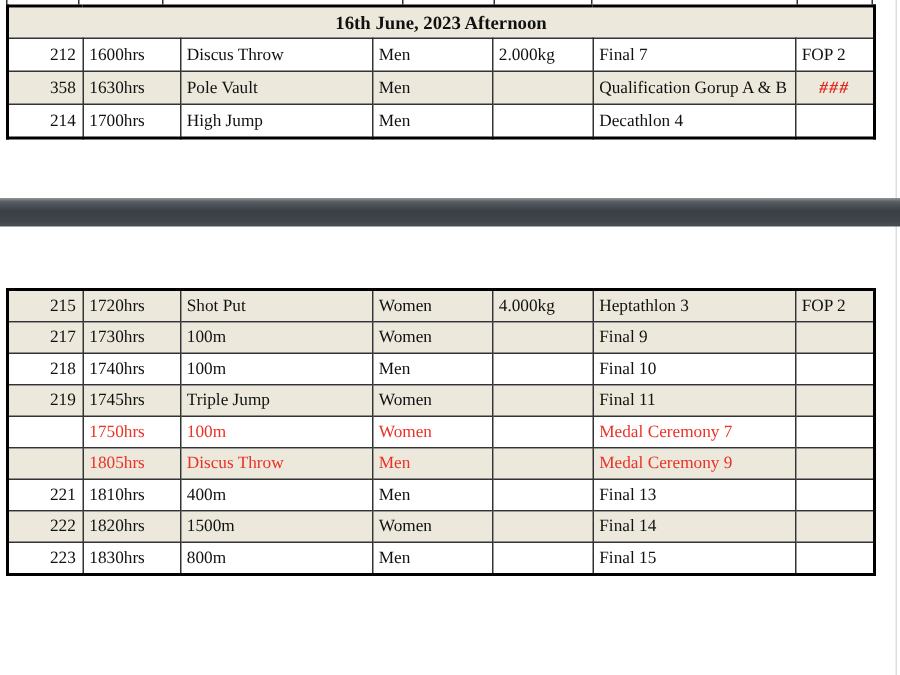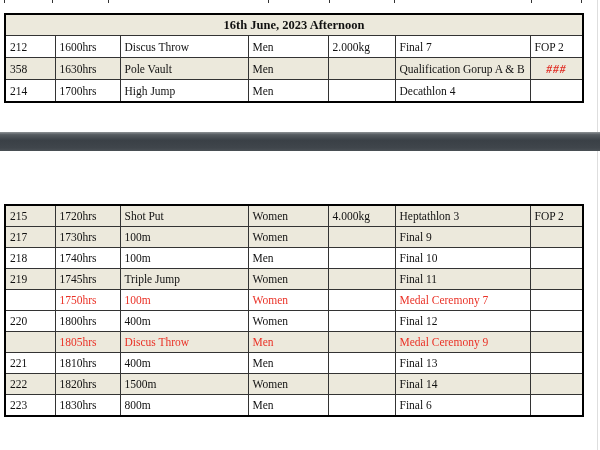--- a/index.html
+++ b/index.html
@@ -43,22 +43,22 @@
   table.schedule {
     border-collapse: collapse;
     table-layout: fixed;
     width: 578px;
     position: absolute; left: 4px;
     z-index: 1;
     font-size: 11.5px;
     color: #111111;
   }
   table.schedule { border: 2px solid #000000; }
-  .table-top { top: 13px; }
-  .table-bottom { top: 204px; }
+  .table-top { top: 3px; }
+  .table-bottom { top: 192px; }
 
   table.schedule td {
     border: 1px solid #333333;
     padding: 0 4px;
     vertical-align: middle;
     white-space: nowrap;
     overflow: hidden;
     background: #ffffff;
   }
   .table-top td { height: 21px; }
@@ -66,21 +66,21 @@
 
   tr.shaded td { background: #ece9dc; }
 
   td.session-header {
     text-align: center;
     font-weight: bold;
     font-size: 12.5px;
     height: 20px;
   }
 
-  td.col-no { text-align: left; }
+  td.col-no { text-align: right; }
   td.col-time, td.col-event, td.col-gender,
   td.col-weight, td.col-round, td.col-fop { text-align: left; }
 
   tr.ceremony td {
     color: #ea3227;
   }
 
   td.overflow {
     color: #e02b22;
     font-style: italic;
@@ -202,29 +202,20 @@
       </tr>
       <tr class="ceremony">
         <td class="col-no"></td>
         <td class="col-time">1750hrs</td>
         <td class="col-event">100m</td>
         <td class="col-gender">Women</td>
         <td class="col-weight"></td>
         <td class="col-round">Medal Ceremony 7</td>
         <td class="col-fop"></td>
       </tr>
-      <tr>
-        <td class="col-no">220</td>
-        <td class="col-time">1800hrs</td>
-        <td class="col-event">400m</td>
-        <td class="col-gender">Women</td>
-        <td class="col-weight"></td>
-        <td class="col-round">Final 12</td>
-        <td class="col-fop"></td>
-      </tr>
       <tr class="shaded ceremony">
         <td class="col-no"></td>
         <td class="col-time">1805hrs</td>
         <td class="col-event">Discus Throw</td>
         <td class="col-gender">Men</td>
         <td class="col-weight"></td>
         <td class="col-round">Medal Ceremony 9</td>
         <td class="col-fop"></td>
       </tr>
       <tr>
@@ -244,17 +235,17 @@
         <td class="col-weight"></td>
         <td class="col-round">Final 14</td>
         <td class="col-fop"></td>
       </tr>
       <tr>
         <td class="col-no">223</td>
         <td class="col-time">1830hrs</td>
         <td class="col-event">800m</td>
         <td class="col-gender">Men</td>
         <td class="col-weight"></td>
-        <td class="col-round">Final 6</td>
+        <td class="col-round">Final 15</td>
         <td class="col-fop"></td>
       </tr>
     </tbody>
 </table>
 
 </body></html>

